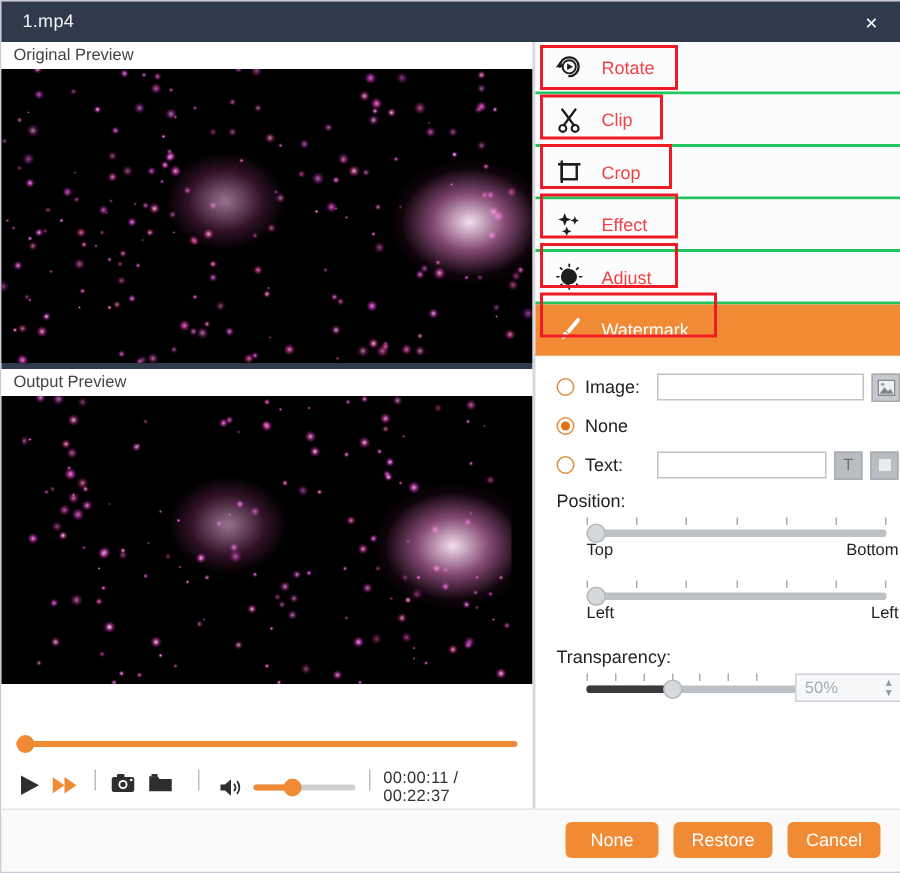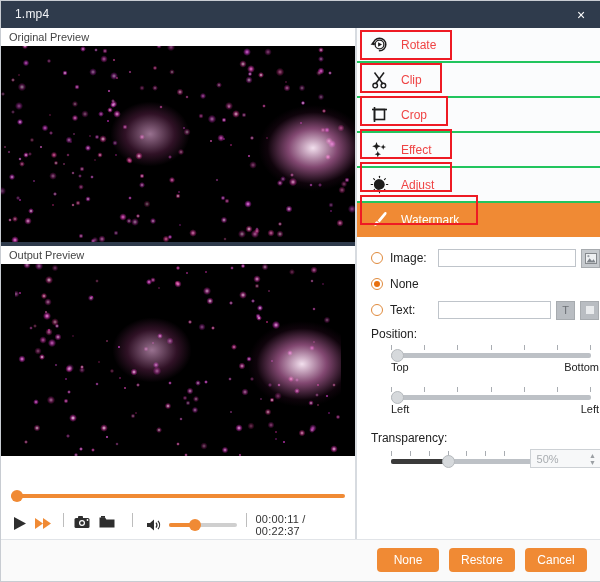--- a/index.html
+++ b/index.html
@@ -87,21 +87,21 @@
   .slider{position:relative;width:200px;height:16px;margin-left:20px;}
   .slider .ticks{position:absolute;left:0;top:0;width:200px;height:6px;}
   .slider .tick{position:absolute;top:0;width:1px;height:5px;background:#a9adb2;}
   .slider .strack{position:absolute;left:0;top:8px;width:200px;height:5px;background:#bdc1c6;border-radius:2px;}
   .slider .sfill{position:absolute;left:0;top:8px;height:5px;background:#3a3a3a;border-radius:2px;}
   .slider .sknob{position:absolute;top:4px;width:13px;height:13px;border-radius:50%;background:#d6d9dc;border:1px solid #b5b9bd;box-sizing:border-box;}
   .endlabels{position:relative;width:214px;margin-left:14px;height:16px;font-size:11px;color:#222;}
   .endlabels .l{position:absolute;left:6px;top:0;}
   .endlabels .r{position:absolute;right:0;top:0;}
 
-  .transrow{display:flex;align-items:center;margin-top:2px;gap:27px;}
+  .transrow{display:flex;margin-top:2px;gap:27px;}
   .spin{
     width:86px;height:19px;border:1px solid #cdd1d5;background:#f7f8f9;box-sizing:border-box;
     font-size:11px;color:#a8acb0;display:flex;align-items:center;padding-left:6px;margin-left:14px;position:relative;
   }
   .spin .arrows{position:absolute;right:4px;top:2px;font-size:7px;line-height:7px;color:#9b9fa3;text-align:center;}
 
   
   .footer{position:absolute;left:0;bottom:0;width:600px;height:41px;background:#fafafa;border-top:1px solid #e1e4e8;}
   .footer .btns{position:absolute;right:14px;top:8px;display:flex;}
   .btn{

